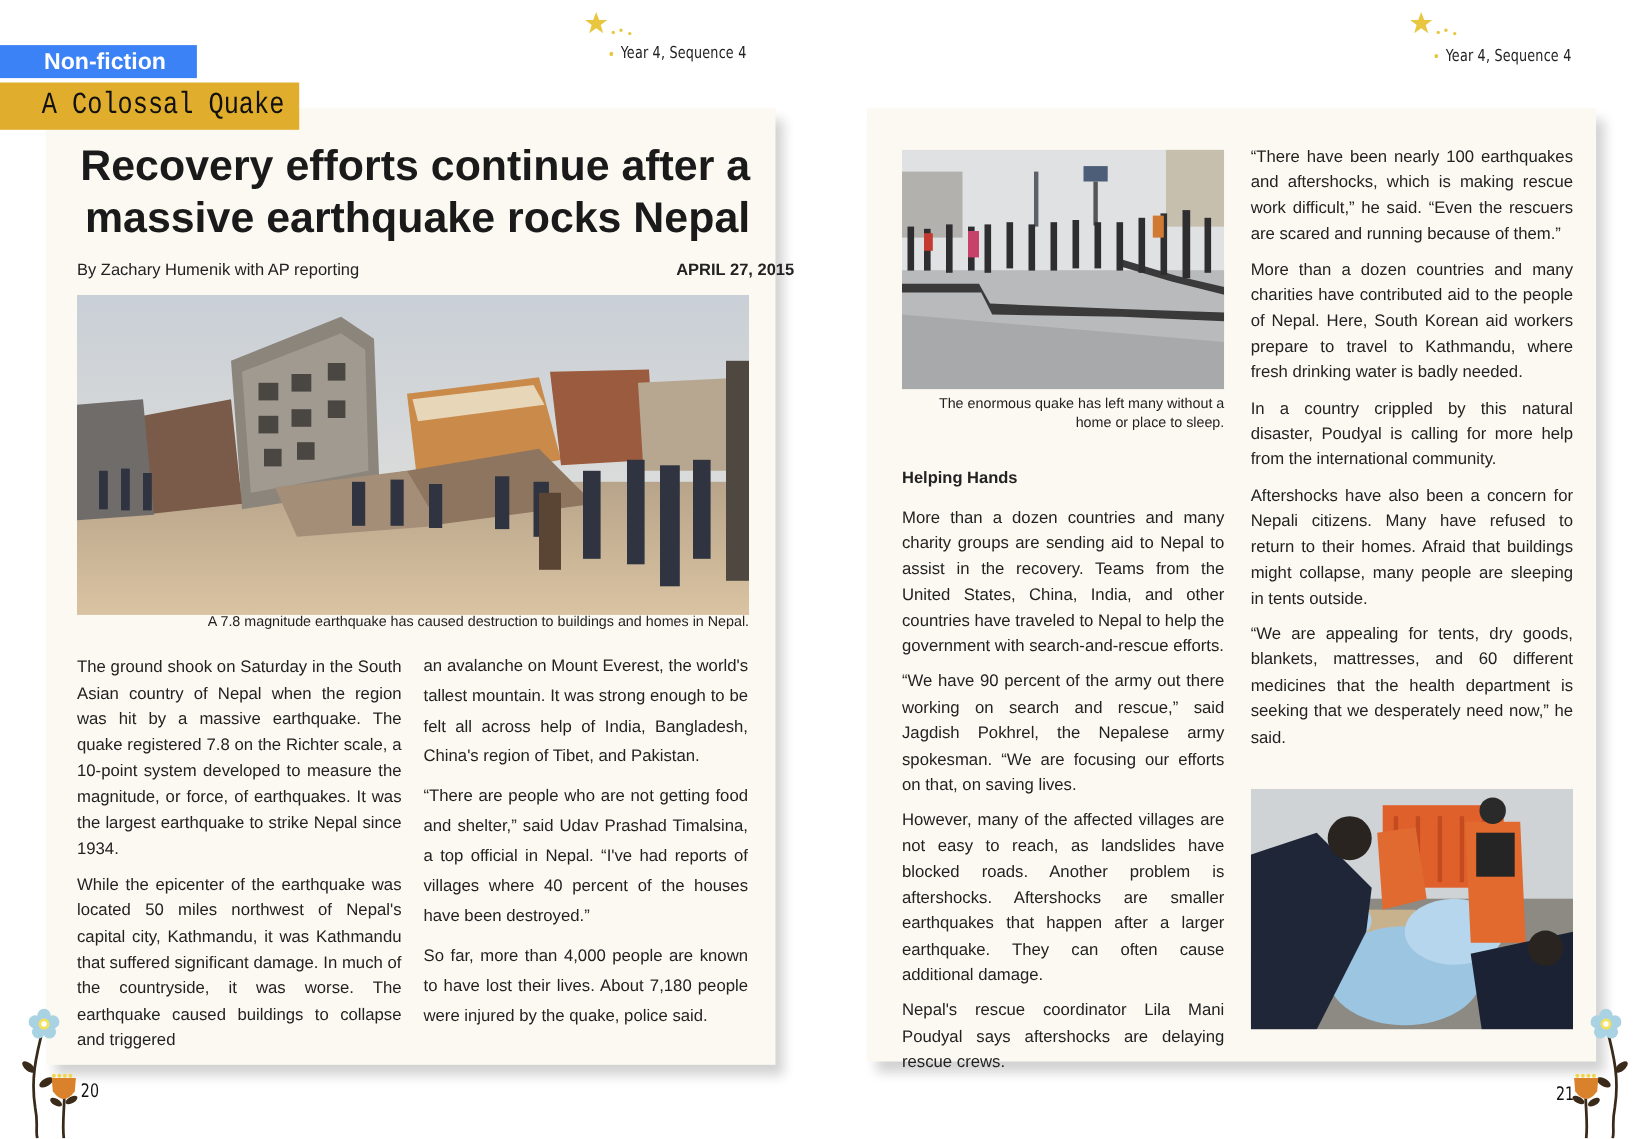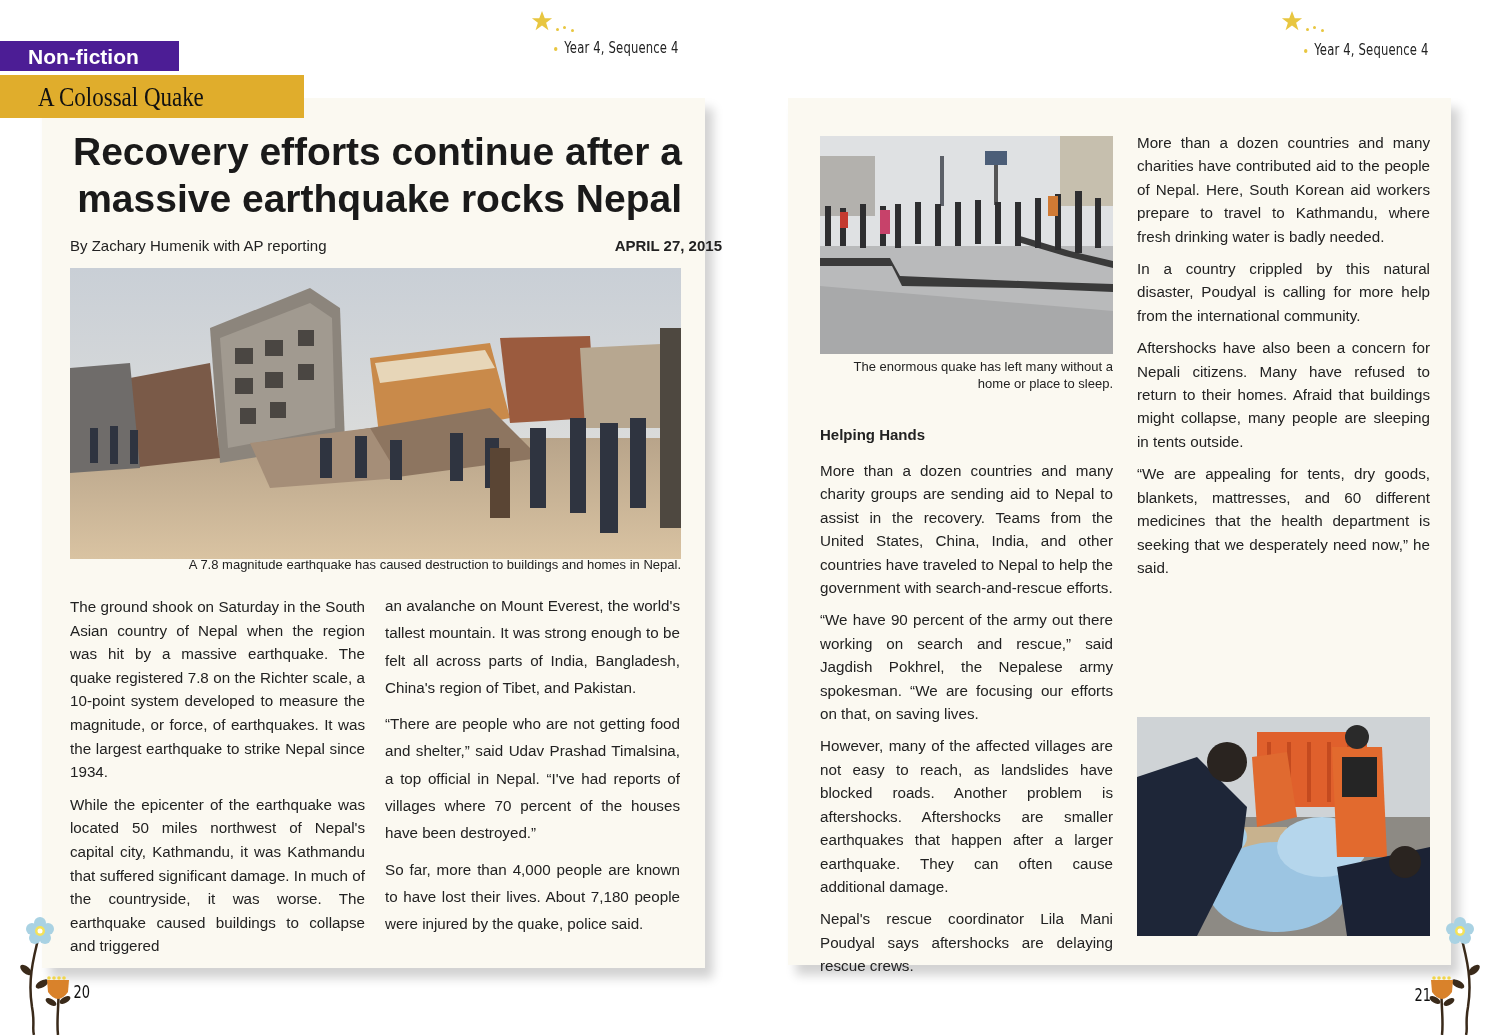--- a/index.html
+++ b/index.html
@@ -5,22 +5,22 @@
   * { box-sizing: border-box; margin: 0; padding: 0; }
   html, body { width: 1500px; height: 1035px; background: #ffffff; overflow: hidden; }
   body { position: relative; font-family: "DejaVu Sans", sans-serif; color: #1e1e1e; }
 
   .star { position: absolute; width: 22px; height: 22px; }
   .star-dots { position: absolute; }
   .star-dots span { position: absolute; width: 3px; height: 3px; border-radius: 50%; background: #e8c640; }
   .running-head { position: absolute; font-family: "DejaVu Sans Condensed", "DejaVu Sans", sans-serif; font-size: 15px; color: #222; letter-spacing: 0.2px; transform: scaleX(0.86); transform-origin: left center; white-space: nowrap; }
   .running-head .dot { display: inline-block; width: 4px; height: 4px; border-radius: 50%; background: #e8c640; margin-right: 8px; vertical-align: middle; }
 
-  .tag-genre { position: absolute; left: 0; top: 41px; width: 179px; height: 30px; background: #4c1d95; color: #fff; font-family: "Liberation Sans", sans-serif; font-weight: bold; font-size: 21px; padding-left: 28px; line-height: 31px; }
-  .tag-title { position: absolute; left: 0; top: 75px; width: 304px; height: 43px; background: #e0ad2c; color: #111; font-family: Liberation Serif, serif; font-size: 28px; padding-left: 38px; line-height: 44px; }
+  .tag-genre { position: absolute; left: 0; top: 41px; width: 179px; height: 30px; background: #3b82f6; color: #fff; font-family: "Liberation Sans", sans-serif; font-weight: bold; font-size: 21px; padding-left: 40px; line-height: 31px; }
+  .tag-title { position: absolute; left: 0; top: 75px; width: 272px; height: 43px; background: #e0ad2c; color: #111; font-family: Liberation Mono, monospace; font-size: 28px; padding-left: 38px; line-height: 44px; }
   .tag-title span { display: inline-block; transform: scaleX(0.82); transform-origin: left center; white-space: nowrap; }
 
   .page { position: absolute; background: #fbf9f1; box-shadow: 8px 10px 10px rgba(0,0,0,0.18); }
   .page-left { left: 42px; top: 98px; width: 663px; height: 870px; }
   .page-right { left: 788px; top: 98px; width: 663px; height: 867px; }
 
   .headline { position: absolute; left: 70px; top: 128px; width: 612px; text-align: right; font-family: "Liberation Sans", sans-serif; font-weight: bold; font-size: 39px; line-height: 47px; color: #1a1a1a; }
   .byline { position: absolute; left: 70px; top: 237px; font-family: "Liberation Sans", sans-serif; font-size: 15px; color: #222; }
   .dateline { position: absolute; right: 778px; top: 237px; font-family: "Liberation Sans", sans-serif; font-weight: bold; font-size: 15px; color: #222; }
 
@@ -123,22 +123,22 @@
     <rect x="590" y="60" width="21" height="200" fill="#4e4840"></rect>
   </svg>
 </div>
 <div class="caption" style="left:70px;top:556px;width:611px">A 7.8 magnitude earthquake has caused destruction to buildings and homes in Nepal.</div>
 
 <div class="col lh1" style="left:70px;top:595px;width:295px">
   <p>The ground shook on Saturday in the South Asian country of Nepal when the region was hit by a massive earthquake. The quake registered 7.8 on the Richter scale, a 10-point system developed to measure the magnitude, or force, of earthquakes. It was the largest earthquake to strike Nepal since 1934.</p>
   <p>While the epicenter of the earthquake was located 50 miles northwest of Nepal's capital city, Kathmandu, it was Kathmandu that suffered significant damage. In much of the countryside, it was worse. The earthquake caused buildings to collapse and triggered</p>
 </div>
 <div class="col lh2" style="left:385px;top:592px;width:295px">
-  <p>an avalanche on Mount Everest, the world's tallest mountain. It was strong enough to be felt all across parts of India, Bangladesh, China's region of Tibet, and Pakistan.</p>
-  <p>“There are people who are not getting food and shelter,” said Udav Prashad Timalsina, a top official in Nepal. “I've had reports of villages where 70 percent of the houses have been destroyed.”</p>
+  <p>an avalanche on Mount Everest, the world's tallest mountain. It was strong enough to be felt all across help of India, Bangladesh, China's region of Tibet, and Pakistan.</p>
+  <p>“There are people who are not getting food and shelter,” said Udav Prashad Timalsina, a top official in Nepal. “I've had reports of villages where 40 percent of the houses have been destroyed.”</p>
   <p>So far, more than 4,000 people are known to have lost their lives. About 7,180 people were injured by the quake, police said.</p>
 </div>
 
 <div class="photo" style="left:820px;top:136px;width:293px;height:218px">
   <svg viewBox="0 0 293 218" preserveAspectRatio="none">
     <rect width="293" height="218" fill="#dfe1e3"></rect>
     <rect x="0" y="20" width="55" height="60" fill="#b3b1ad"></rect>
     <rect x="240" y="0" width="53" height="70" fill="#c6bfae"></rect>
     <rect x="120" y="20" width="4" height="50" fill="#5c6068"></rect>
     <rect x="165" y="15" width="22" height="14" fill="#4c5e78"></rect>
@@ -174,20 +174,21 @@
 <div class="subhead" style="left:820px;top:426px">Helping Hands</div>
 
 <div class="col lh3" style="left:820px;top:459px;width:293px">
   <p>More than a dozen countries and many charity groups are sending aid to Nepal to assist in the recovery. Teams from the United States, China, India, and other countries have traveled to Nepal to help the government with search-and-rescue efforts.</p>
   <p>“We have 90 percent of the army out there working on search and rescue,” said Jagdish Pokhrel, the Nepalese army spokesman. “We are focusing our efforts on that, on saving lives.</p>
   <p>However, many of the affected villages are not easy to reach, as landslides have blocked roads. Another problem is aftershocks. Aftershocks are smaller earthquakes that happen after a larger earthquake. They can often cause additional damage.</p>
   <p>Nepal's rescue coordinator Lila Mani Poudyal says aftershocks are delaying rescue crews.</p>
 </div>
 
 <div class="col lh3" style="left:1137px;top:131px;width:293px">
+  <p>“There have been nearly 100 earthquakes and aftershocks, which is making rescue work difficult,” he said. “Even the rescuers are scared and running because of them.”</p>
   <p>More than a dozen countries and many charities have contributed aid to the people of Nepal. Here, South Korean aid workers prepare to travel to Kathmandu, where fresh drinking water is badly needed.</p>
   <p>In a country crippled by this natural disaster, Poudyal is calling for more help from the international community.</p>
   <p>Aftershocks have also been a concern for Nepali citizens. Many have refused to return to their homes. Afraid that buildings might collapse, many people are sleeping in tents outside.</p>
   <p>“We are appealing for tents, dry goods, blankets, mattresses, and 60 different medicines that the health department is seeking that we desperately need now,” he said.</p>
 </div>
 
 <div class="photo" style="left:1137px;top:717px;width:293px;height:219px">
   <svg viewBox="0 0 293 219" preserveAspectRatio="none">
     <rect width="293" height="219" fill="#cfd3d6"></rect>
     <rect x="120" y="15" width="110" height="75" fill="#e0602c"></rect>

